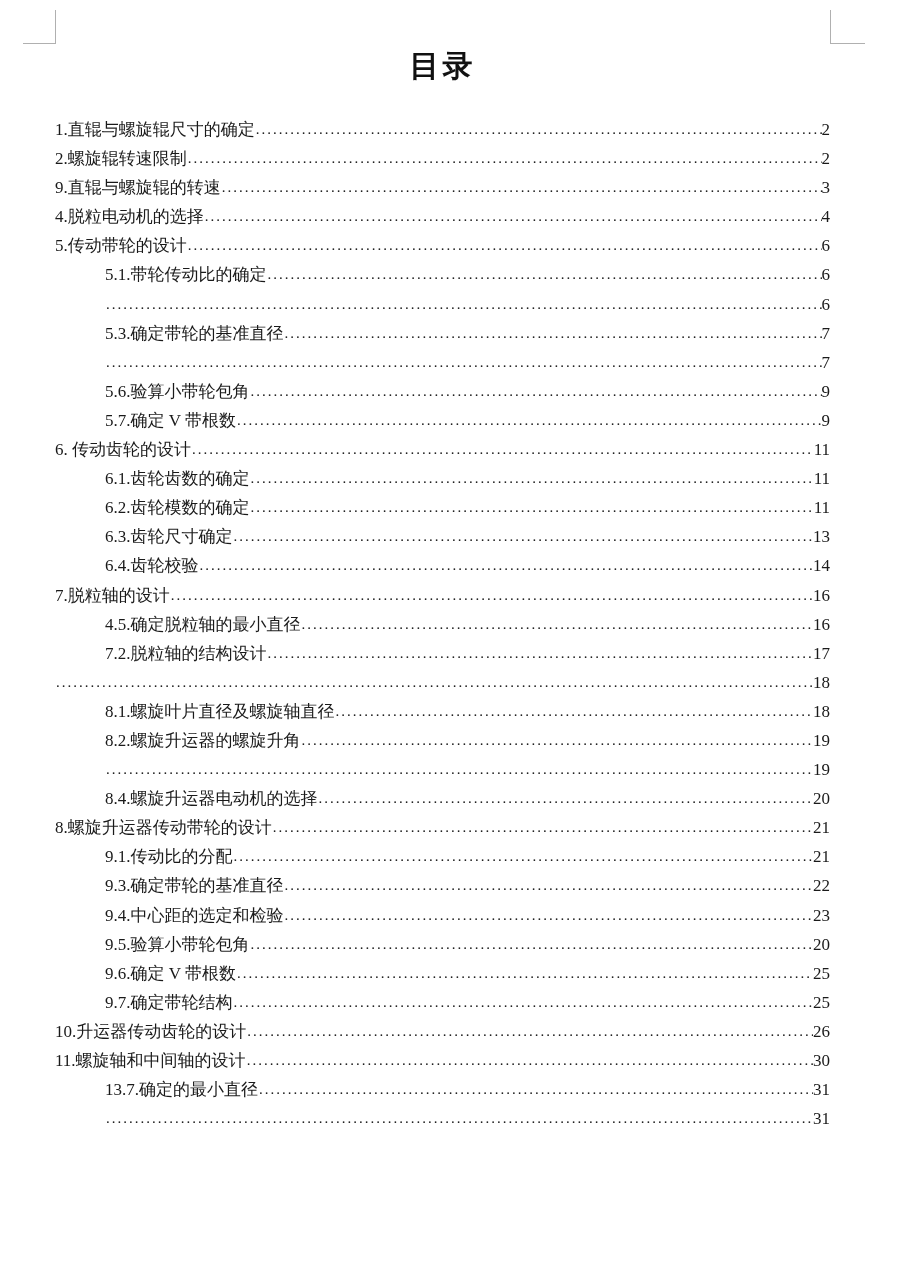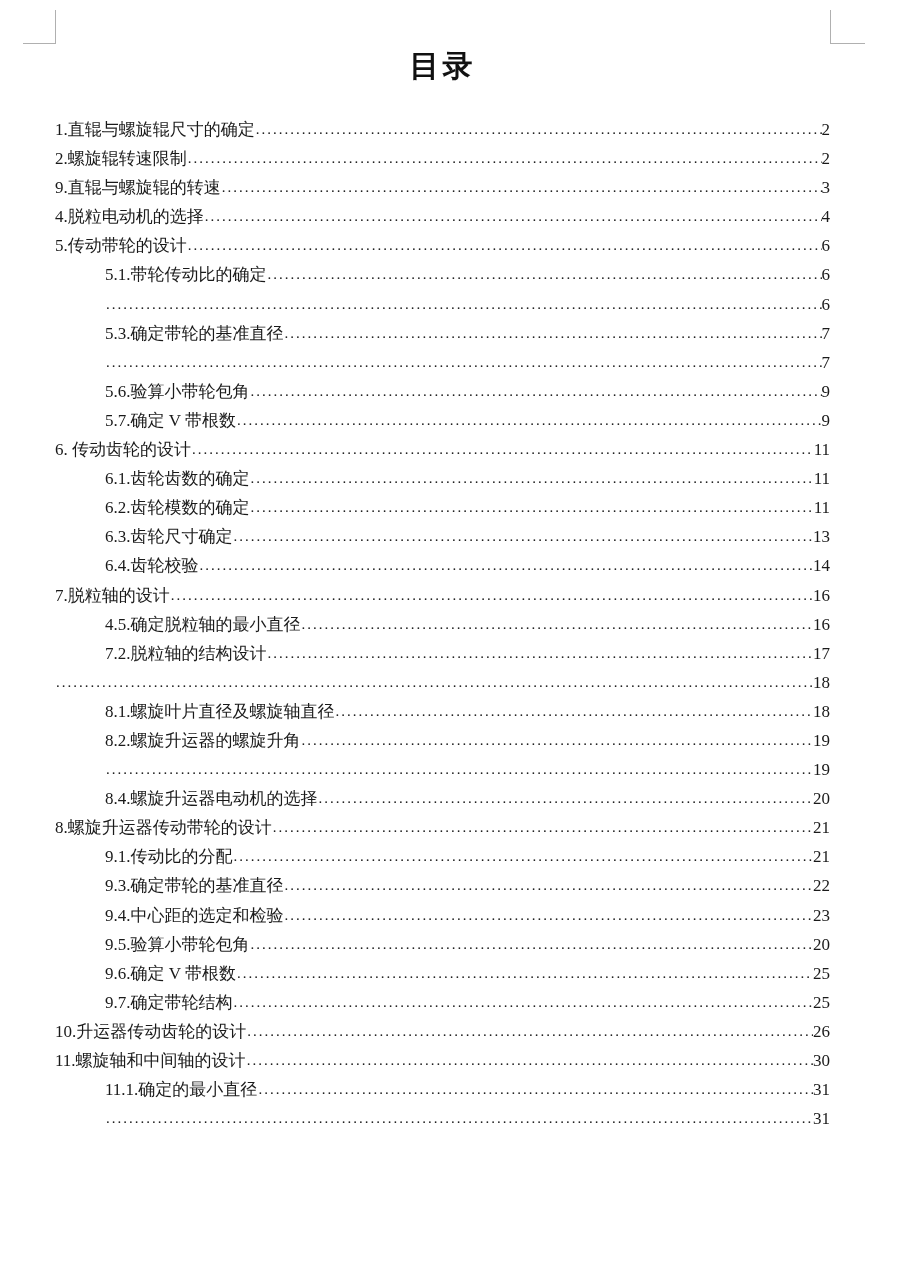--- a/index.html
+++ b/index.html
@@ -239,21 +239,21 @@
     <span class="toc-label">10.升运器传动齿轮的设计</span>
     <span class="toc-leader">............................................................................................................................................................................................................................................................................................................</span>
     <span class="toc-page">26</span>
   </div>
       <div class="toc-row lvl1">
     <span class="toc-label">11.螺旋轴和中间轴的设计</span>
     <span class="toc-leader">............................................................................................................................................................................................................................................................................................................</span>
     <span class="toc-page">30</span>
   </div>
       <div class="toc-row lvl2">
-    <span class="toc-label">11.1.确定的最小直径</span>
+    <span class="toc-label">13.7.确定的最小直径</span>
     <span class="toc-leader">............................................................................................................................................................................................................................................................................................................</span>
     <span class="toc-page">31</span>
   </div>
       <div class="toc-row lvl2">
     <span class="toc-leader">............................................................................................................................................................................................................................................................................................................</span>
     <span class="toc-page">31</span>
   </div>
     </div>
 </div>
 

